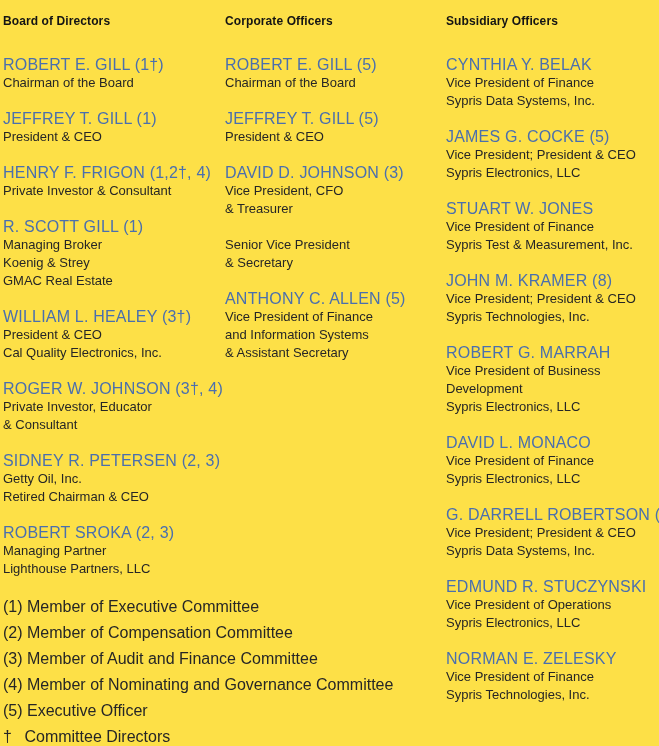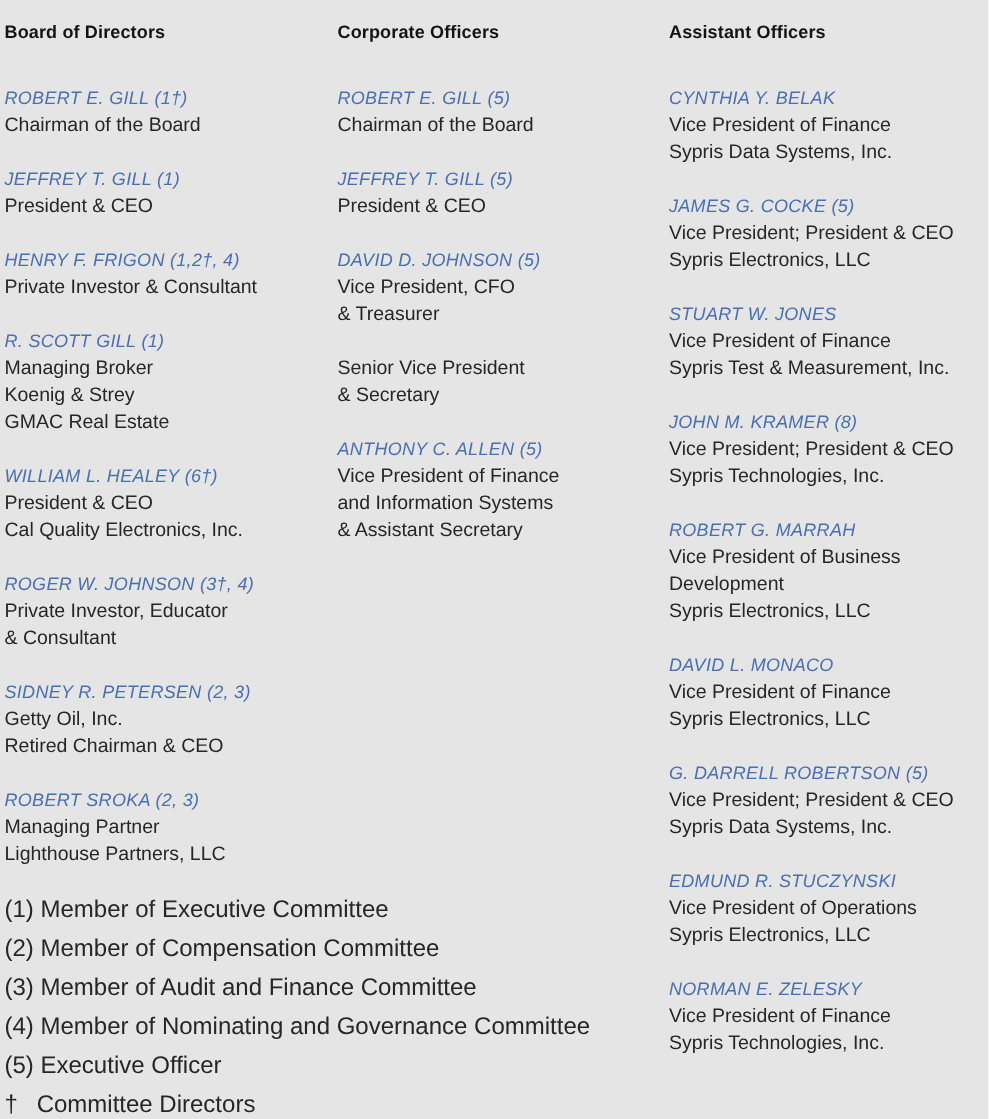--- a/index.html
+++ b/index.html
@@ -4,21 +4,21 @@
 <style>
   html, body {
     margin: 0;
     padding: 0;
     background: #ffffff;
   }
   .page {
     position: relative;
     width: 659px;
     height: 746px;
-    background: #e5e5e5;
+    background: #fde047;
     font-family: "Liberation Sans", "DejaVu Sans", sans-serif;
     overflow: hidden;
   }
   .col {
     position: absolute;
     top: 12px;
   }
   .col-board   { left: 3px;   width: 212px; }
   .col-corp    { left: 225px; width: 212px; }
   .col-subsid  { left: 446px; width: 210px; }
@@ -28,26 +28,25 @@
     font-weight: bold;
     color: #141414;
     line-height: 18px;
     margin-bottom: 26px;
     letter-spacing: 0.1px;
   }
   .entry {
     margin-bottom: 18px;
   }
   .entry-name {
-    font-size: 12px;
+    font-size: 16px;
     line-height: 18px;
     color: #4a6fae;
     letter-spacing: 0.2px;
     white-space: nowrap;
-    font-style: italic;
   }
   .entry-line {
     font-size: 13px;
     line-height: 18px;
     color: #262626;
     white-space: nowrap;
   }
   .footnotes {
     position: absolute;
     left: 3px;
@@ -90,21 +89,21 @@
           <div class="entry-name">HENRY F. FRIGON (1,2†, 4)</div>
           <div class="entry-line">Private Investor &amp; Consultant</div>
         </div>
         <div class="entry">
           <div class="entry-name">R. SCOTT GILL (1)</div>
           <div class="entry-line">Managing Broker</div>
           <div class="entry-line">Koenig &amp; Strey</div>
           <div class="entry-line">GMAC Real Estate</div>
         </div>
         <div class="entry">
-          <div class="entry-name">WILLIAM L. HEALEY (6†)</div>
+          <div class="entry-name">WILLIAM L. HEALEY (3†)</div>
           <div class="entry-line">President &amp; CEO</div>
           <div class="entry-line">Cal Quality Electronics, Inc.</div>
         </div>
         <div class="entry">
           <div class="entry-name">ROGER W. JOHNSON (3†, 4)</div>
           <div class="entry-line">Private Investor, Educator</div>
           <div class="entry-line">&amp; Consultant</div>
         </div>
         <div class="entry">
           <div class="entry-name">SIDNEY R. PETERSEN (2, 3)</div>
@@ -124,39 +123,39 @@
     <div class="entries">
         <div class="entry">
           <div class="entry-name">ROBERT E. GILL (5)</div>
           <div class="entry-line">Chairman of the Board</div>
         </div>
         <div class="entry">
           <div class="entry-name">JEFFREY T. GILL (5)</div>
           <div class="entry-line">President &amp; CEO</div>
         </div>
         <div class="entry">
-          <div class="entry-name">DAVID D. JOHNSON (5)</div>
+          <div class="entry-name">DAVID D. JOHNSON (3)</div>
           <div class="entry-line">Vice President, CFO</div>
           <div class="entry-line">&amp; Treasurer</div>
         </div>
         <div class="entry">
           <div class="entry-line">Senior Vice President</div>
           <div class="entry-line">&amp; Secretary</div>
         </div>
         <div class="entry">
           <div class="entry-name">ANTHONY C. ALLEN (5)</div>
           <div class="entry-line">Vice President of Finance</div>
           <div class="entry-line">and Information Systems</div>
           <div class="entry-line">&amp; Assistant Secretary</div>
         </div>
       </div>
   </div>
 
   <div class="col col-subsid">
-    <div class="col-header">Assistant Officers</div>
+    <div class="col-header">Subsidiary Officers</div>
     <div class="entries">
         <div class="entry">
           <div class="entry-name">CYNTHIA Y. BELAK</div>
           <div class="entry-line">Vice President of Finance</div>
           <div class="entry-line">Sypris Data Systems, Inc.</div>
         </div>
         <div class="entry">
           <div class="entry-name">JAMES G. COCKE (5)</div>
           <div class="entry-line">Vice President; President &amp; CEO</div>
           <div class="entry-line">Sypris Electronics, LLC</div>

